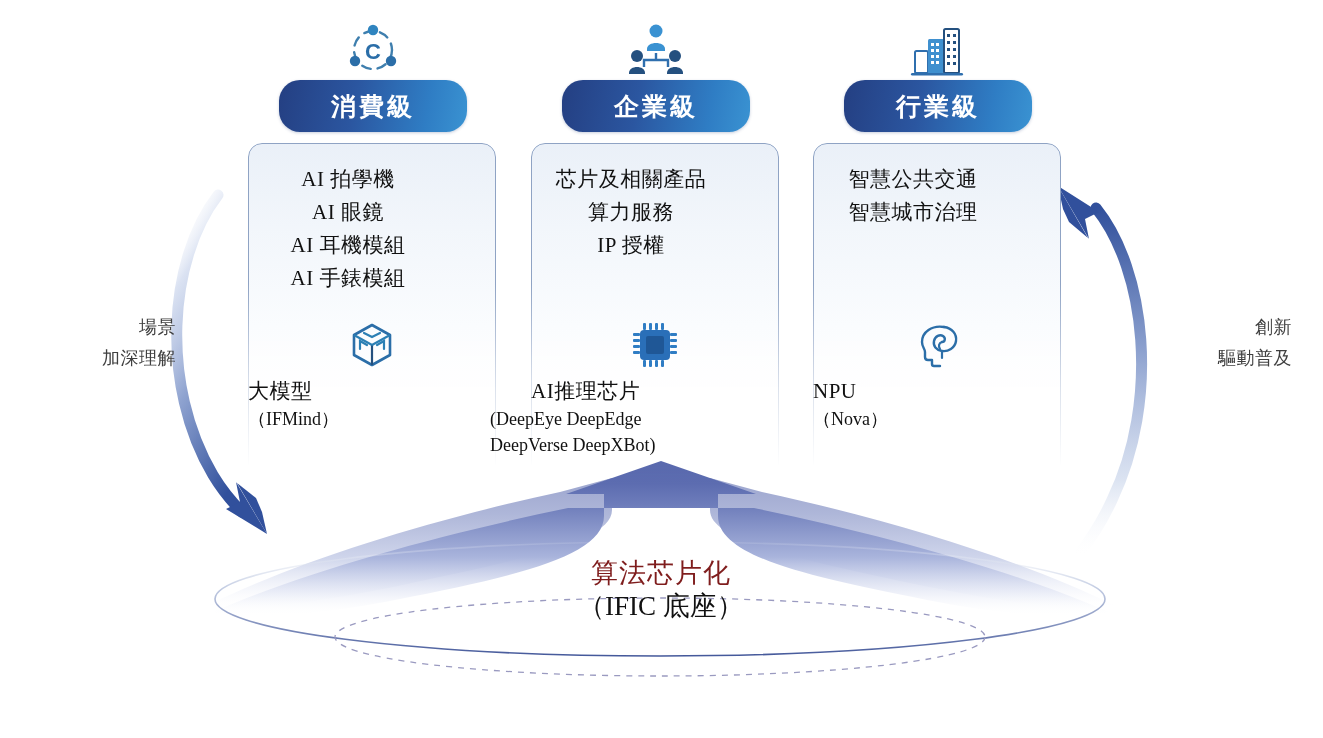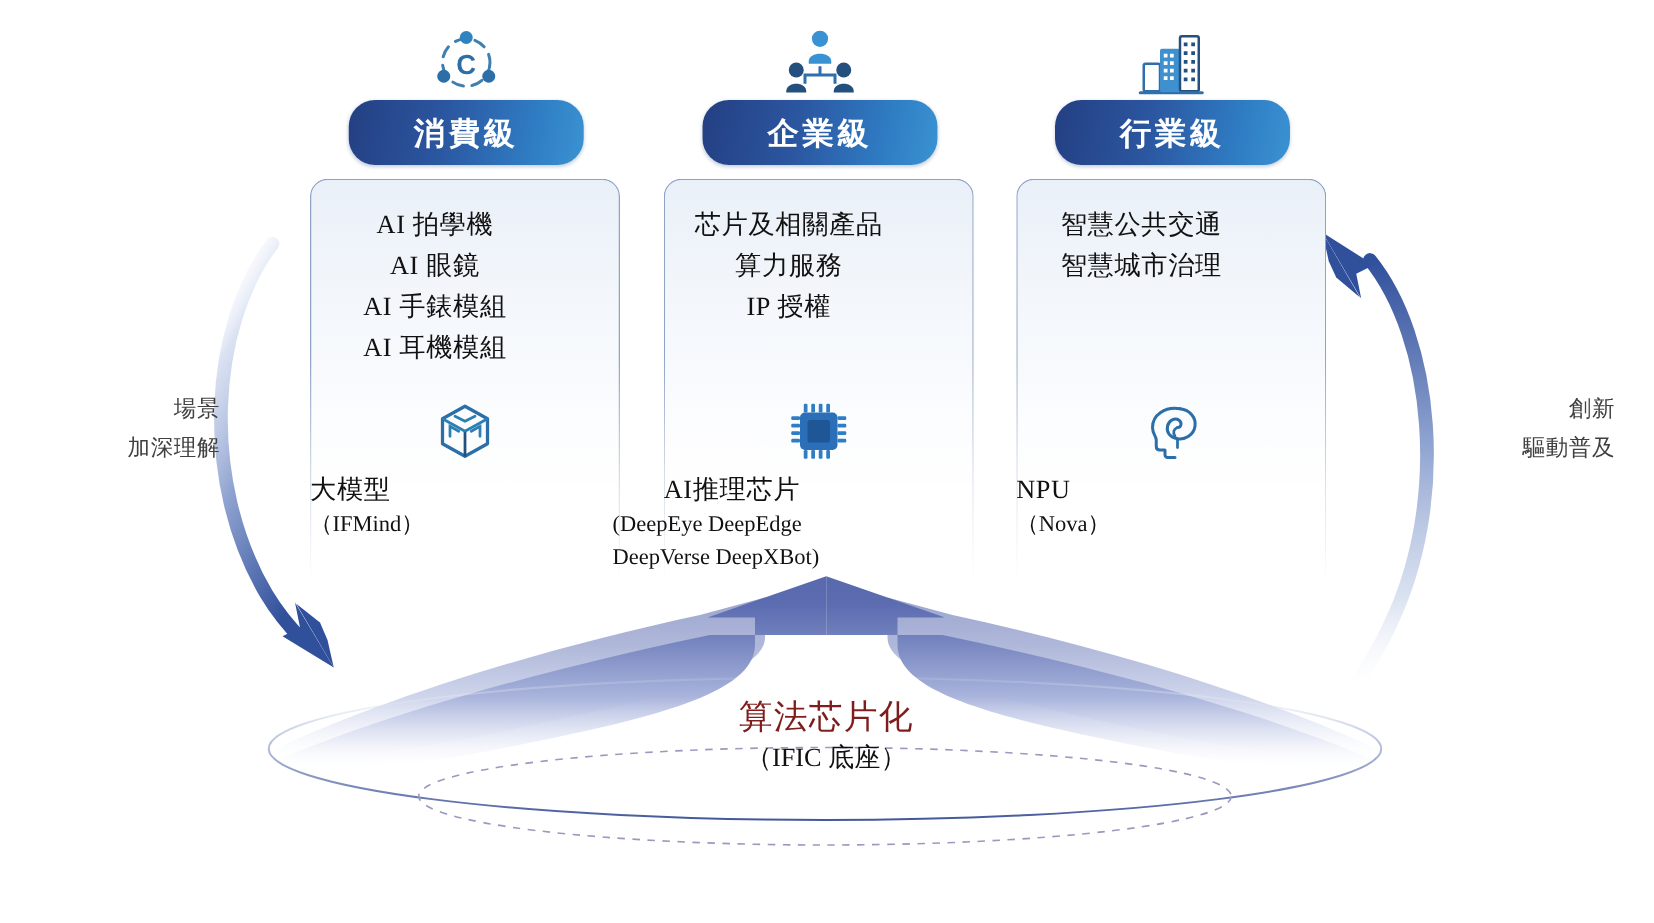--- a/index.html
+++ b/index.html
@@ -167,21 +167,21 @@
     width: 400px;
     text-align: center;
   }
   .base-text .t1 {
     font-size: 27px;
     line-height: 34px;
     color: #7f1d1d;
     letter-spacing: 1px;
   }
   .base-text .t2 {
-    font-size: 21px;
+    font-size: 27px;
     line-height: 33px;
     color: #111111;
     text-align: center;
   }
 </style>
 </head>
 <body>
 
 <div id="stage">
 
@@ -299,22 +299,22 @@
     <div class="pill">
       <span>消費級</span>
     </div>
 
     <div class="card"></div>
     <div class="card-border"></div>
 
     <div class="card-list">
       <div class="li">AI 拍學機</div>
       <div class="li">AI 眼鏡</div>
+      <div class="li">AI 耳機模組</div>
       <div class="li">AI 手錶模組</div>
-      <div class="li">AI 耳機模組</div>
     </div>
 
     <div class="tech tech-consumer">
       <div class="tech-icon">
         <svg width="44" height="46" viewBox="0 0 44 46" xmlns="http://www.w3.org/2000/svg">
           <path d="M22 3 L40 13 L40 33 L22 43 L4 33 L4 13 Z" fill="none" stroke="#2b6ea8" stroke-width="2.6" stroke-linejoin="round"></path>
           <path d="M22 23 L22 43" fill="none" stroke="#24507f" stroke-width="2.2"></path>
           <path d="M22 23 L4 13" fill="none" stroke="#2b7fb4" stroke-width="2.2"></path>
           <path d="M22 23 L40 13" fill="none" stroke="#2b7fb4" stroke-width="2.2"></path>
           <path d="M14 11 L22 15 L30 11" fill="none" stroke="#2b7fb4" stroke-width="2.2" stroke-linecap="round"></path>

